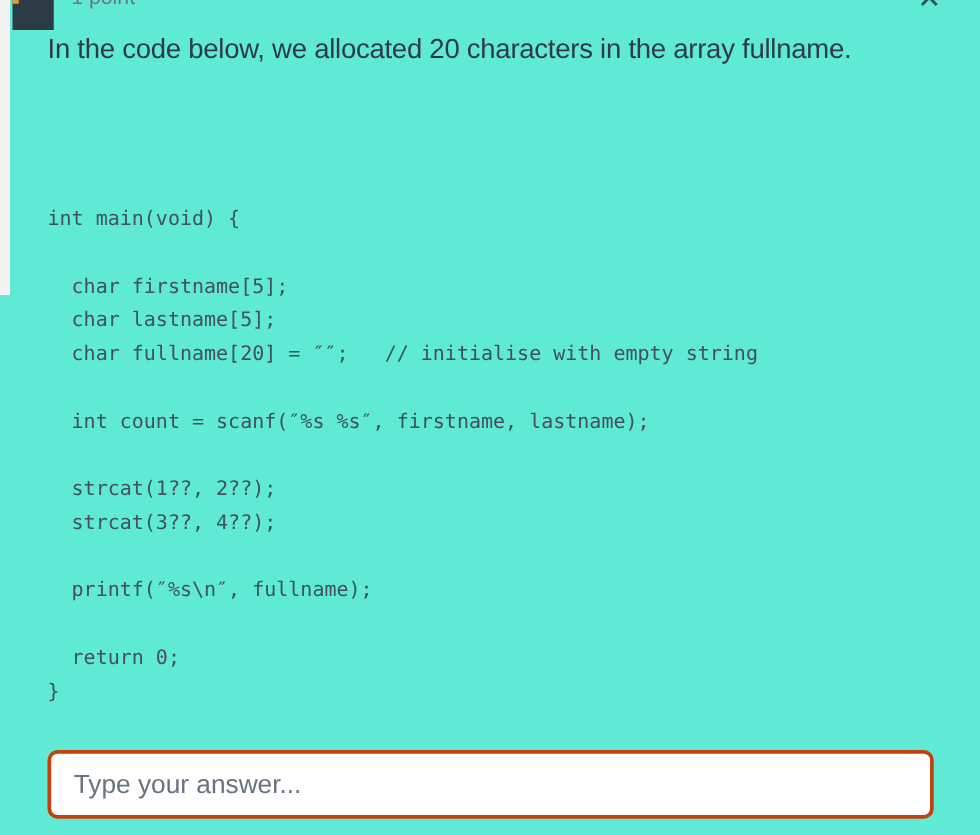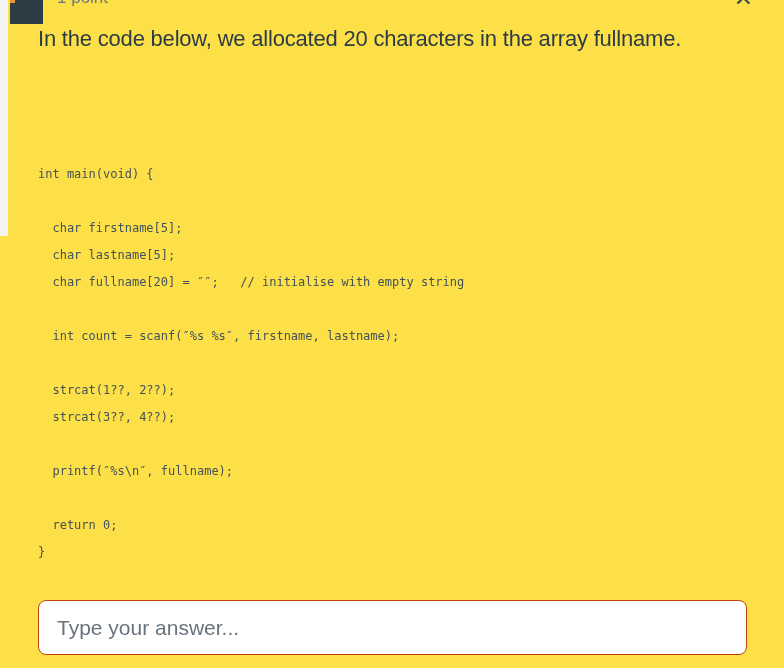--- a/index.html
+++ b/index.html
@@ -5,21 +5,21 @@
   html, body { margin: 0; padding: 0; }
   body {
     width: 784px; height: 668px;
     background: #ffffff;
     font-family: "Liberation Sans", sans-serif;
     overflow: hidden;
   }
   .page {
     position: relative;
     width: 784px; height: 668px;
-    background: #fde047;
+    background: #5eead4;
     overflow: hidden;
   }
   .left-strip {
     position: absolute;
     left: 0; top: 0;
     width: 8px; height: 236px;
     background: #f3f3f4;
   }
   .q-badge {
     position: absolute;
@@ -56,31 +56,31 @@
     font-size: 22px;
     line-height: 33px;
     letter-spacing: -0.2px;
     color: #2d3b45;
   }
   .code-block {
     position: absolute;
     left: 38px; top: 161px;
     margin: 0;
     font-family: "DejaVu Sans Mono", "Liberation Mono", monospace;
-    font-size: 12px;
+    font-size: 16px;
     line-height: 27px;
     color: #43515b;
     white-space: pre;
   }
   .answer-input {
     position: absolute;
     left: 38px; top: 600px;
     width: 709px; height: 55px;
     box-sizing: border-box;
-    border: 1px solid #c2410c;
+    border: 3px solid #c2410c;
     border-radius: 8px;
     padding: 0 18px;
     font-family: "Liberation Sans", sans-serif;
     font-size: 21px;
     color: #2d3b45;
     background: #ffffff;
     outline: none;
   }
   .answer-input::placeholder {
     color: #68737d;

